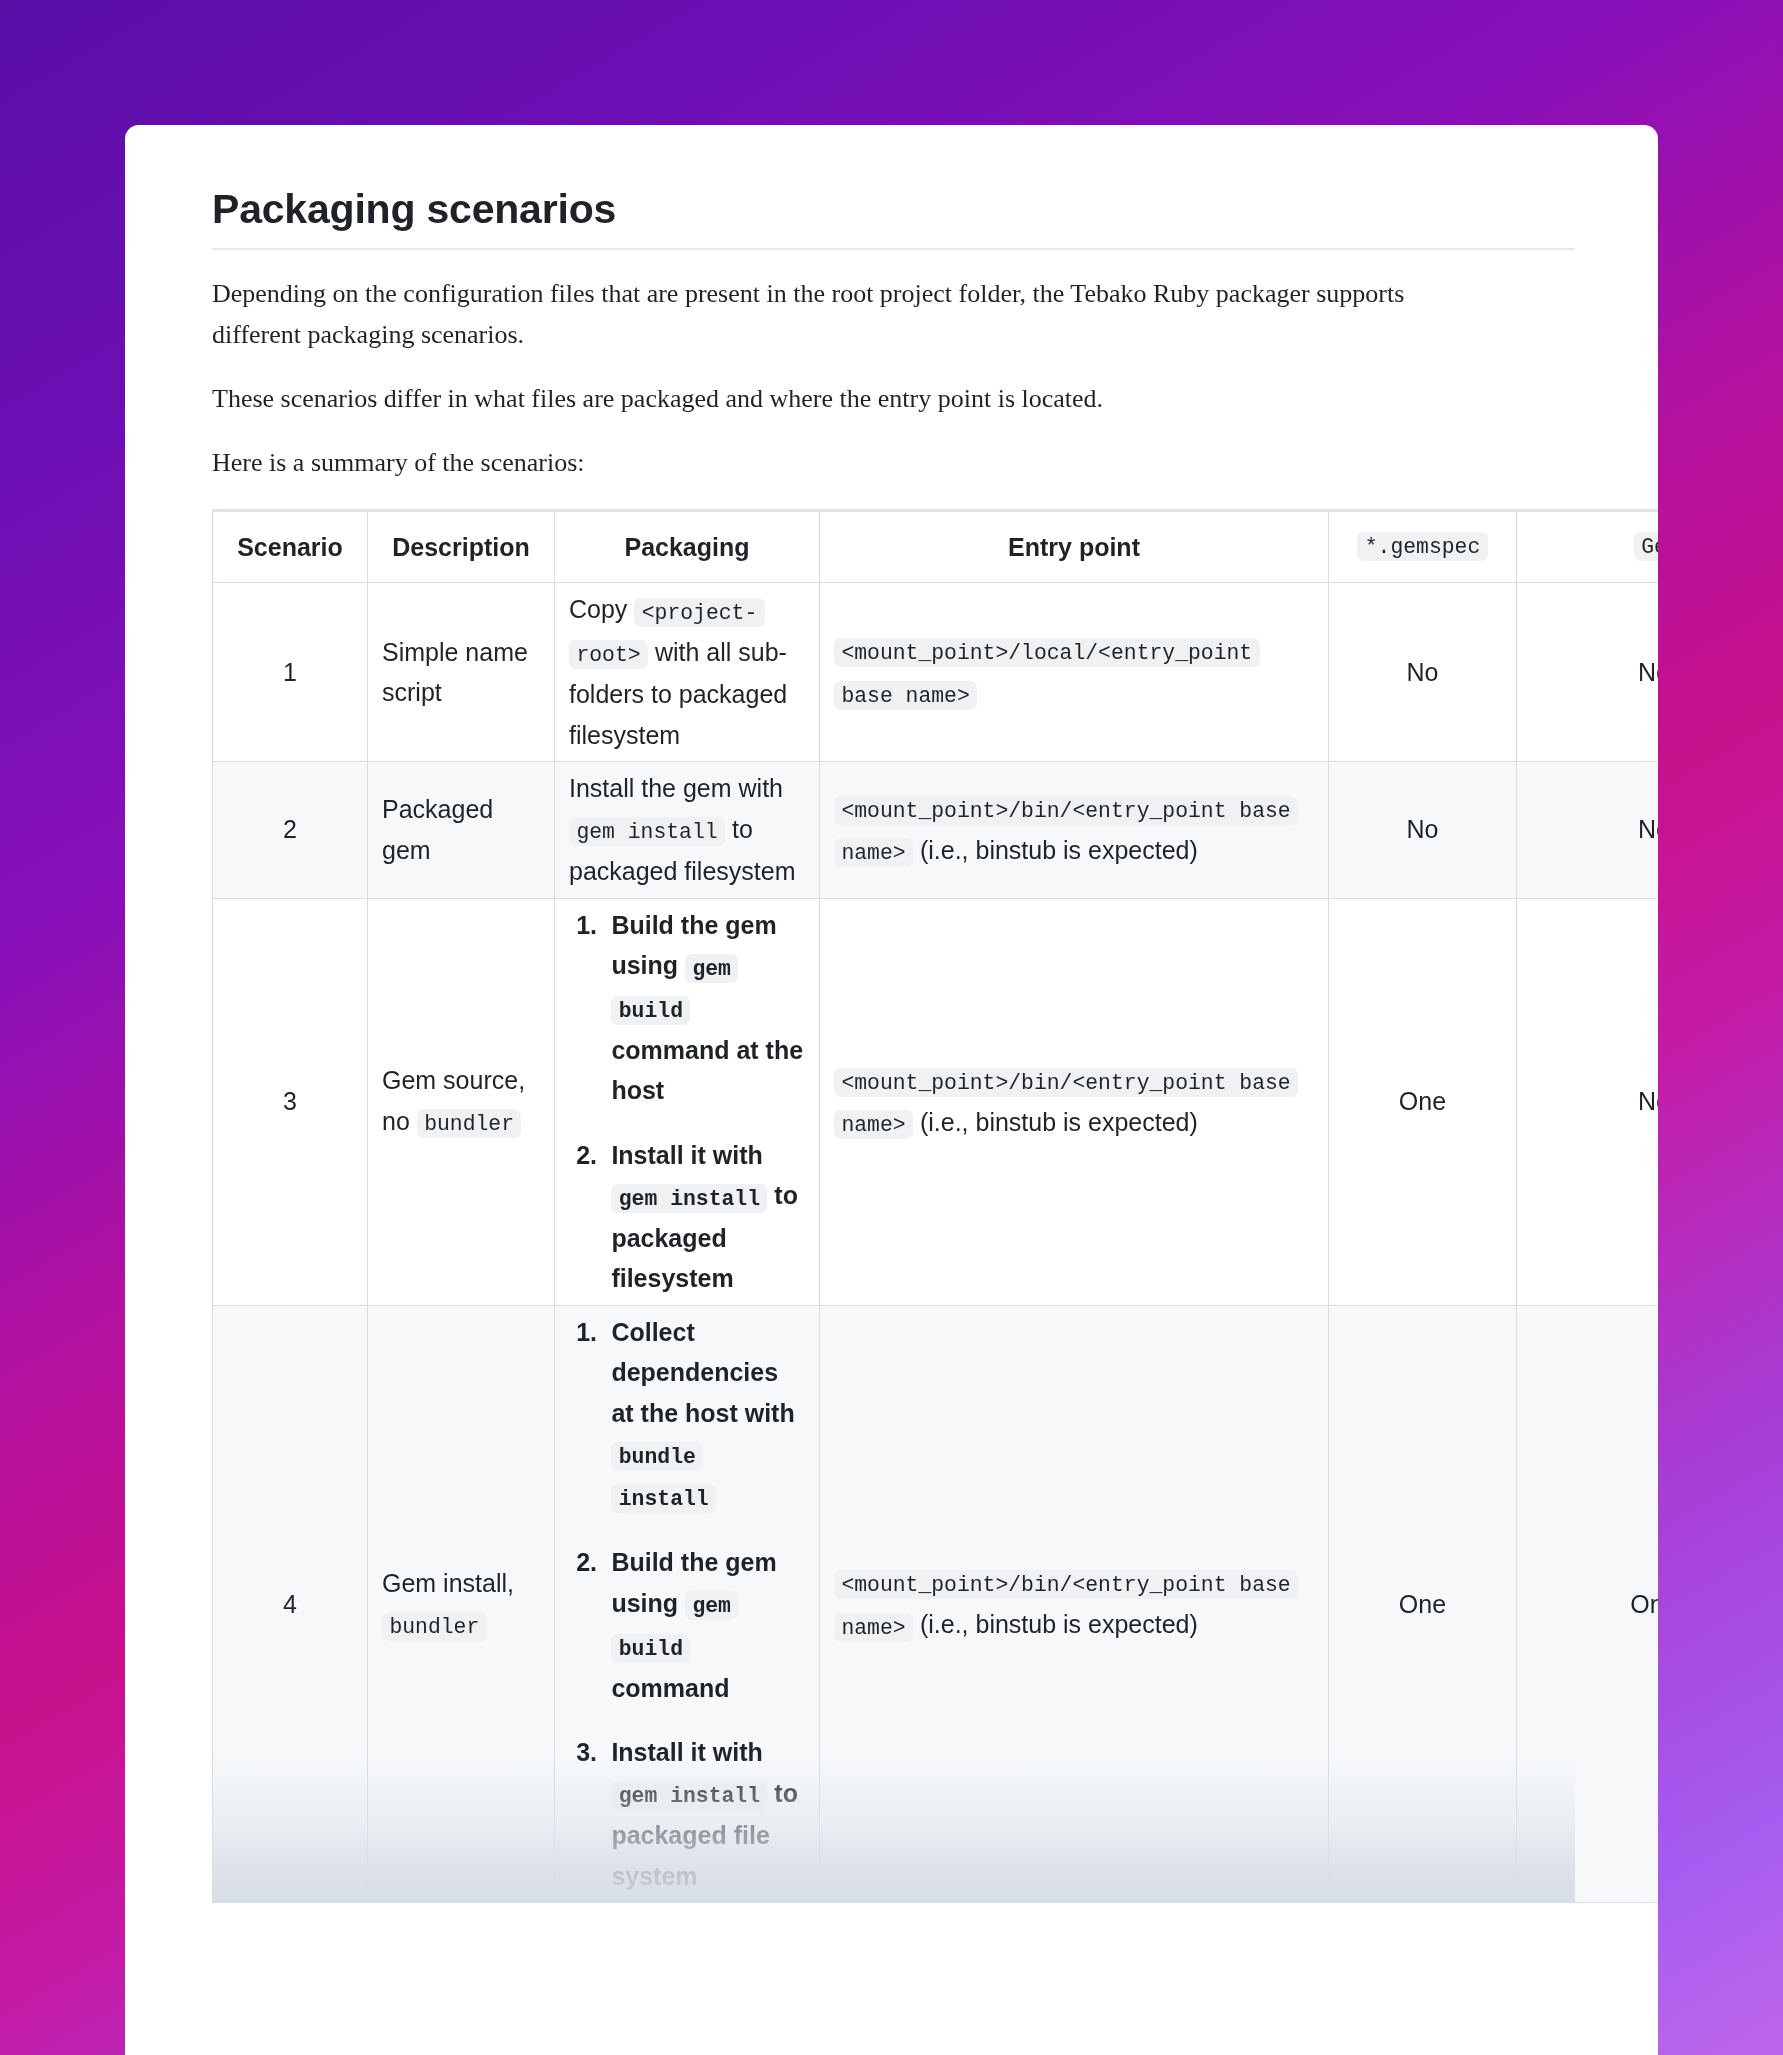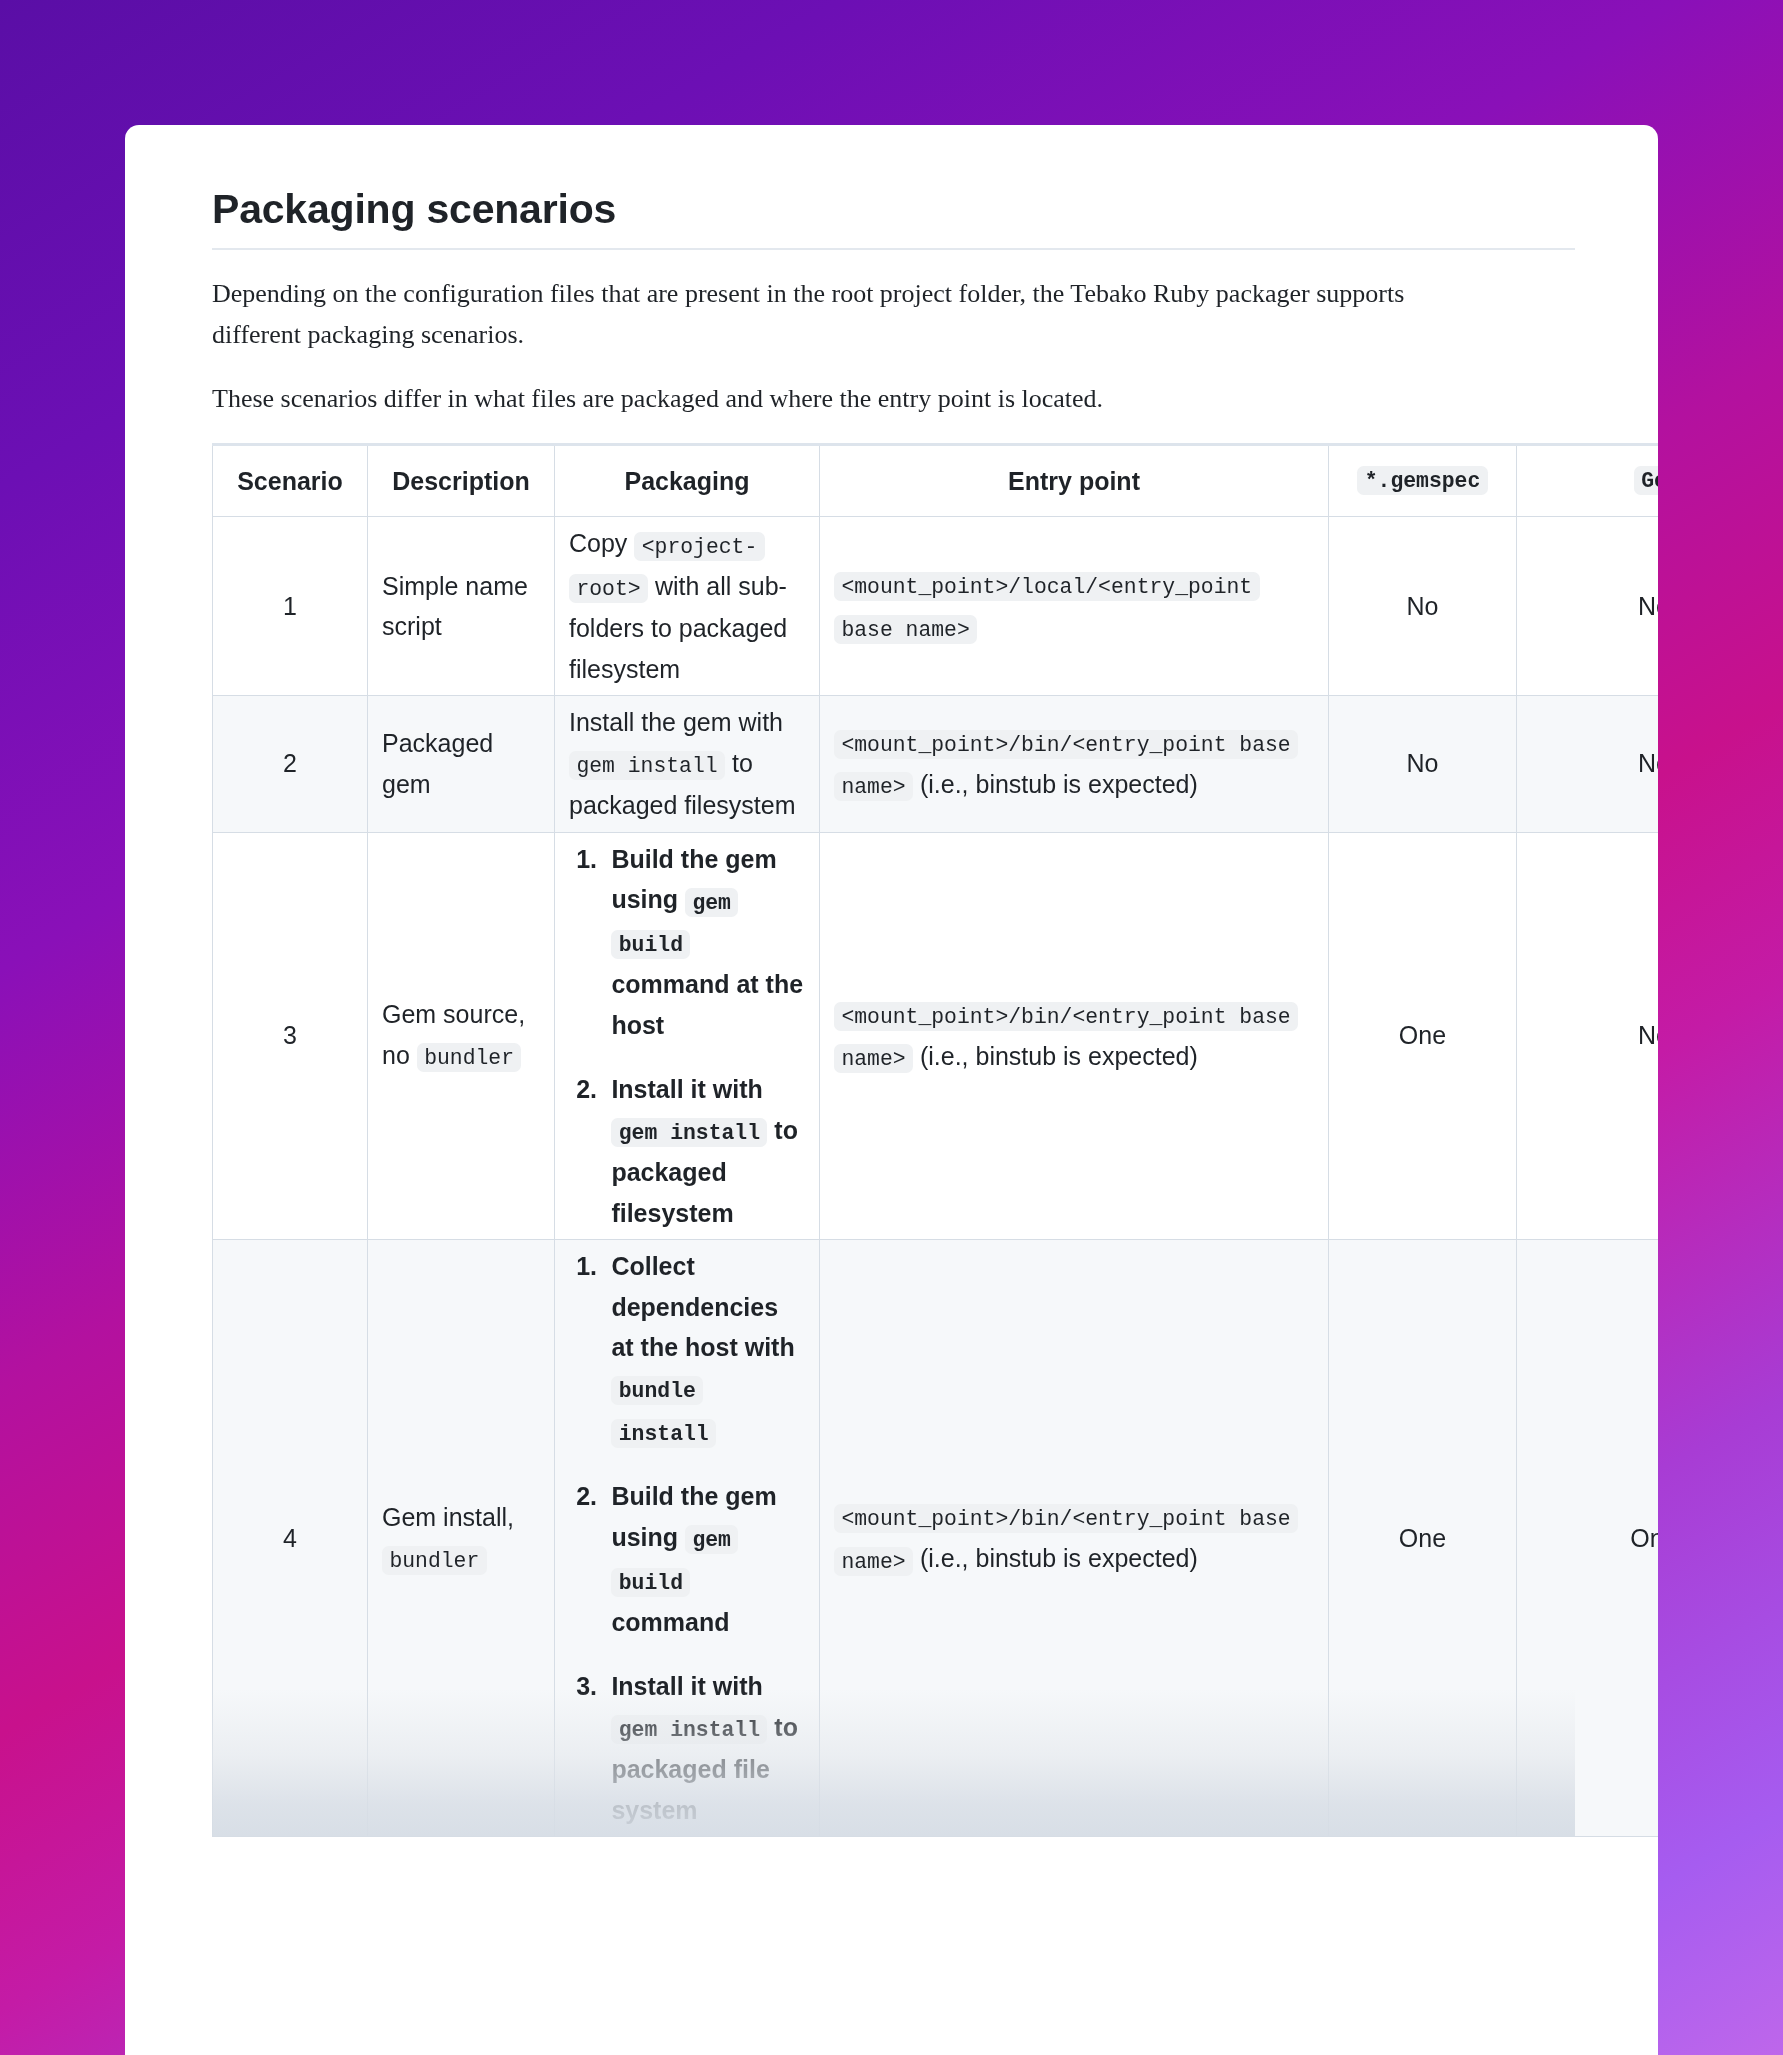--- a/index.html
+++ b/index.html
@@ -128,21 +128,21 @@
     border-radius: 6.6px;
     padding: 2.5px 7.4px;
     font-size: 21.4px;
     line-height: 1.75;
     white-space: normal;
     box-decoration-break: clone;
     -webkit-box-decoration-break: clone;
     color: #1f2328;
   }
 
-  th code.chip { font-weight: bold; }
+  th code.chip { font-weight: normal; }
 
   
   ol.steps {
     margin: 0;
     padding-left: 35px;
     list-style-position: outside;
   }
   ol.steps > li {
     margin-bottom: 24px;
     line-height: 1.62;
@@ -172,20 +172,21 @@
 <body>
 
 <div id="card">
   <div id="card-inner">
 
     <h1 id="page-title">Packaging scenarios</h1>
     <div id="title-rule"></div>
 
     <p class="para">Depending on the configuration files that are present in the root project folder, the Tebako Ruby packager supports different packaging scenarios.</p>
     <p class="para">These scenarios differ in what files are packaged and where the entry point is located.</p>
+    <p class="para last">Here is a summary of the scenarios:</p>
 
     <div id="table-wrap">
       <table class="scenarios" id="scenarios-table">
         <colgroup>
           <col class="c-scenario">
             <col class="c-desc">
             <col class="c-pack">
           <col class="c-entry">
             <col class="c-gemspec">
             <col class="c-gemfile">

